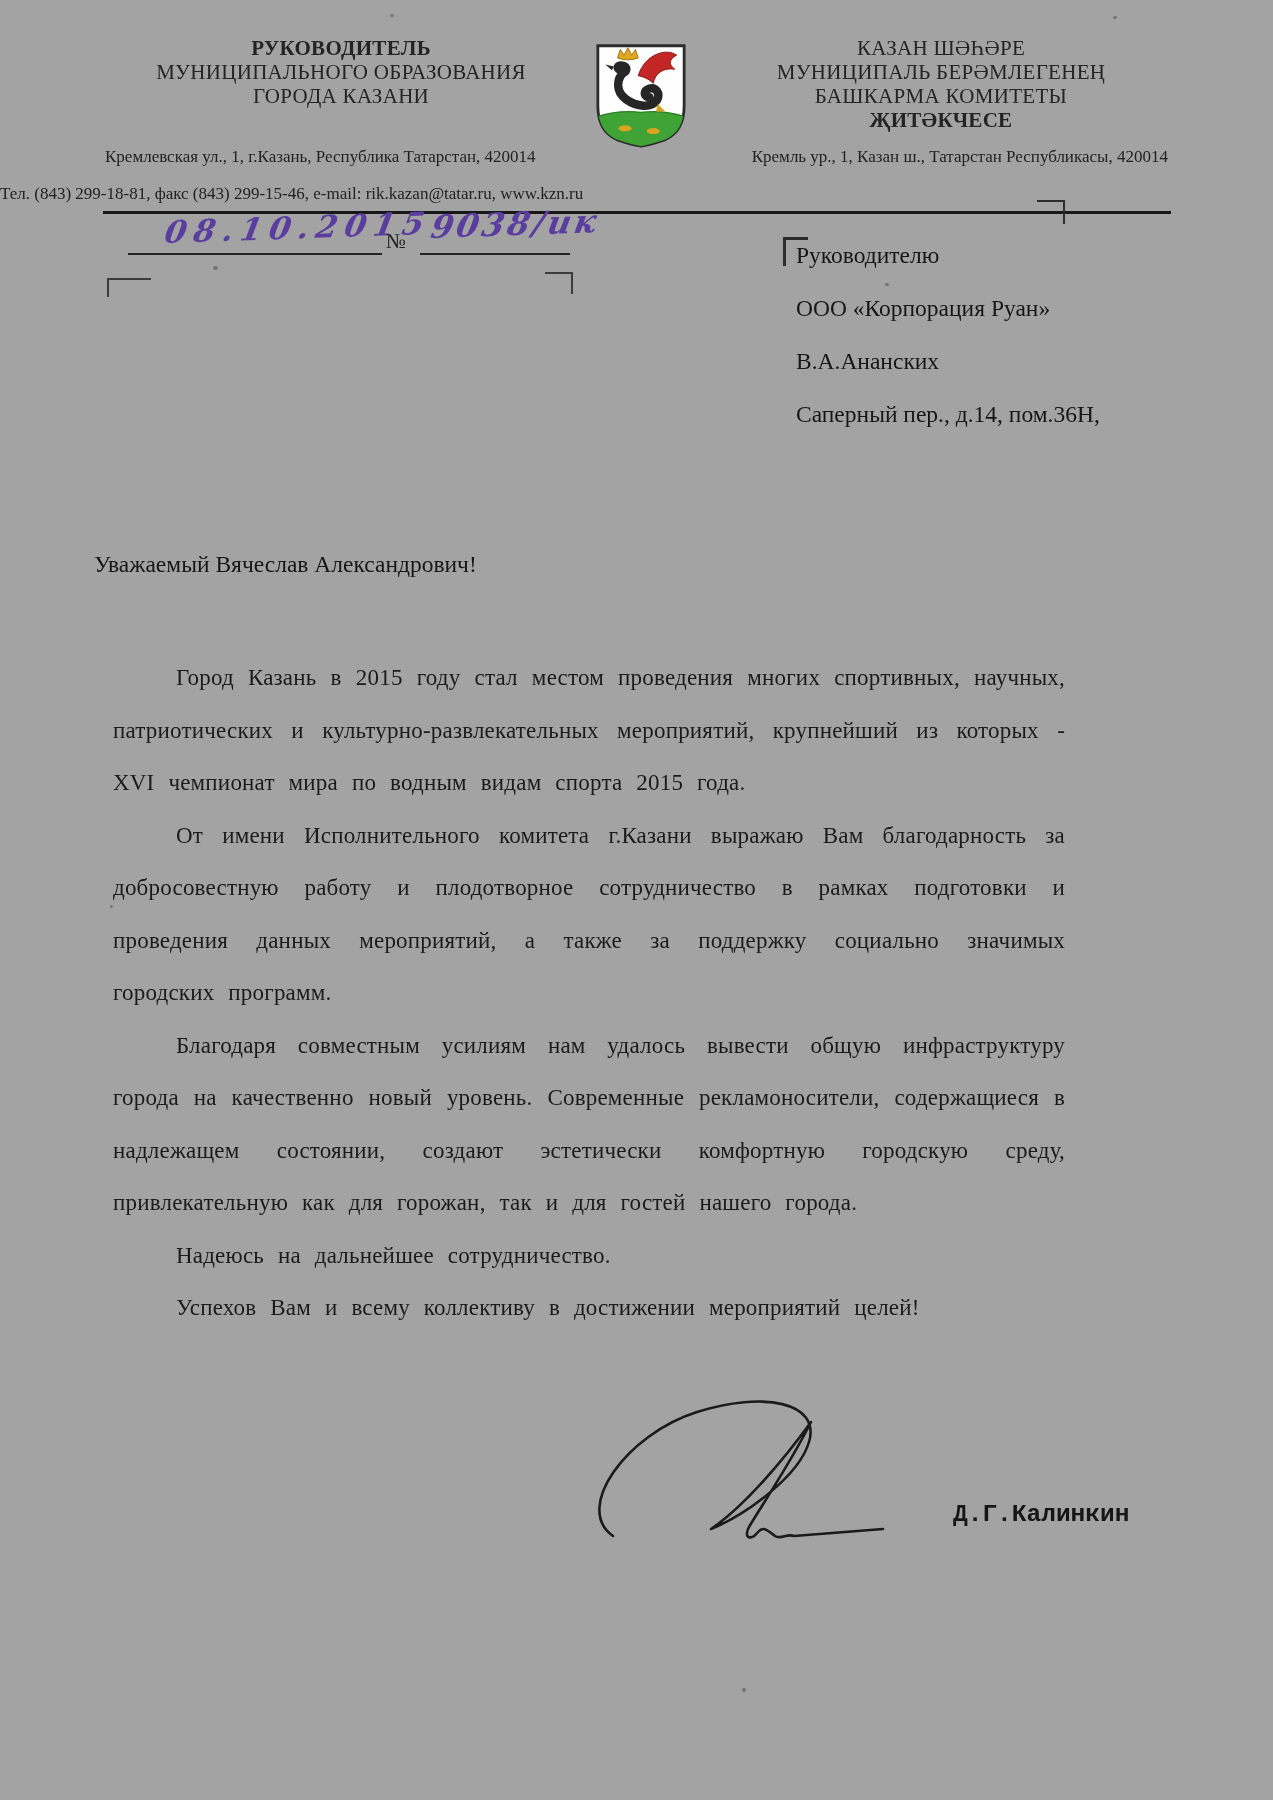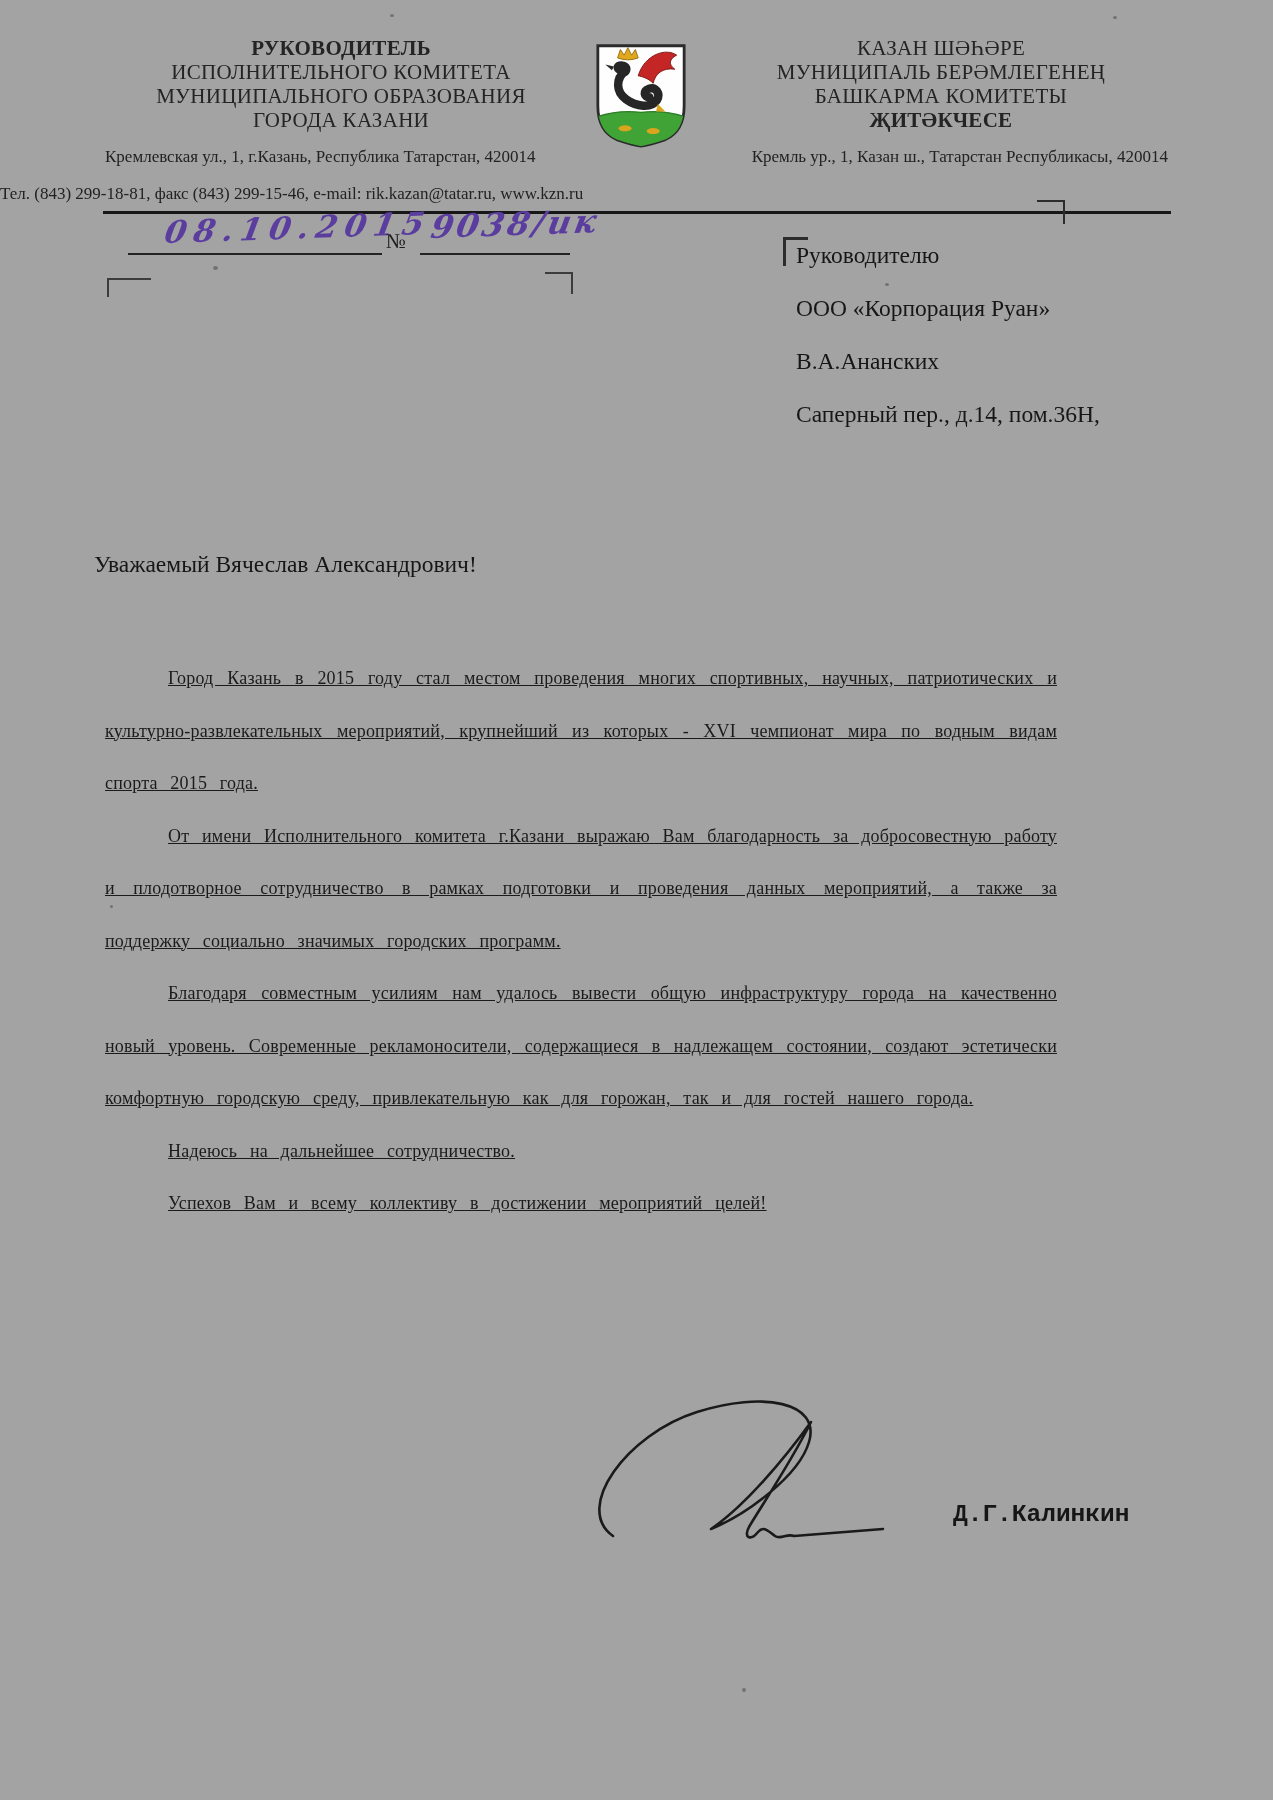--- a/index.html
+++ b/index.html
@@ -39,40 +39,39 @@
   .cm-rec-left{left:783px;top:237px;width:22px;height:26px;
     border-left:3px solid #2c2c2c;border-top:3px solid #2c2c2c;}
   .cm-rec-right{left:1037px;top:200px;width:26px;height:22px;
     border-right:2px solid #2c2c2c;border-top:2px solid #2c2c2c;}
   
   .recipient{position:absolute;left:796px;top:229px;font-size:23.5px;
     font-weight:normal;line-height:53px;color:#161616;white-space:nowrap;}
   
   .salutation{position:absolute;left:94px;top:551px;width:953px;
     text-align:left;font-weight:normal;font-size:23.5px;color:#161616;}
-  .letter-body{position:absolute;left:105px;top:652px;width:952px;
-    font-size:18px;line-height:52.5px;text-align:justify;color:#1b1b1b;
-    word-spacing:8px;letter-spacing:.2px;text-decoration:underline;}
+  .letter-body{position:absolute;left:113px;top:652px;width:952px;
+    font-size:23px;line-height:52.5px;text-align:justify;color:#1b1b1b;
+    word-spacing:8px;letter-spacing:.2px;}
   .letter-body p{margin:0;text-indent:63px;}
   
   .sig-curve{position:absolute;left:585px;top:1396px;}
   .sig-name{position:absolute;left:953px;top:1501px;font-size:24.5px;
     font-weight:bold;color:#161616;font-family:Liberation Mono, monospace;}
   
   .speck{position:absolute;background:#4a4a4a;border-radius:50%;opacity:.55;}
 </style>
 </head>
 <body>
 
 <div class="page">
 
   <div class="letterhead">
     <div class="org-block">
       <div class="org-line-b">РУКОВОДИТЕЛЬ</div>
-      <div>ИСПОЛНИТЕЛЬНОГО КОМИТЕТА</div>
       <div>МУНИЦИПАЛЬНОГО ОБРАЗОВАНИЯ</div>
       <div>ГОРОДА КАЗАНИ</div>
     </div>
 
     <div class="emblem-wrap">
       <svg width="94" height="106" viewBox="0 0 100 113">
         <defs>
           <clipPath id="shieldClip">
             <path d="M4 4 H96 V68 Q96 95 76 104 Q58 110 50 111 Q42 110 24 104 Q4 95 4 68 Z"></path>
           </clipPath>

